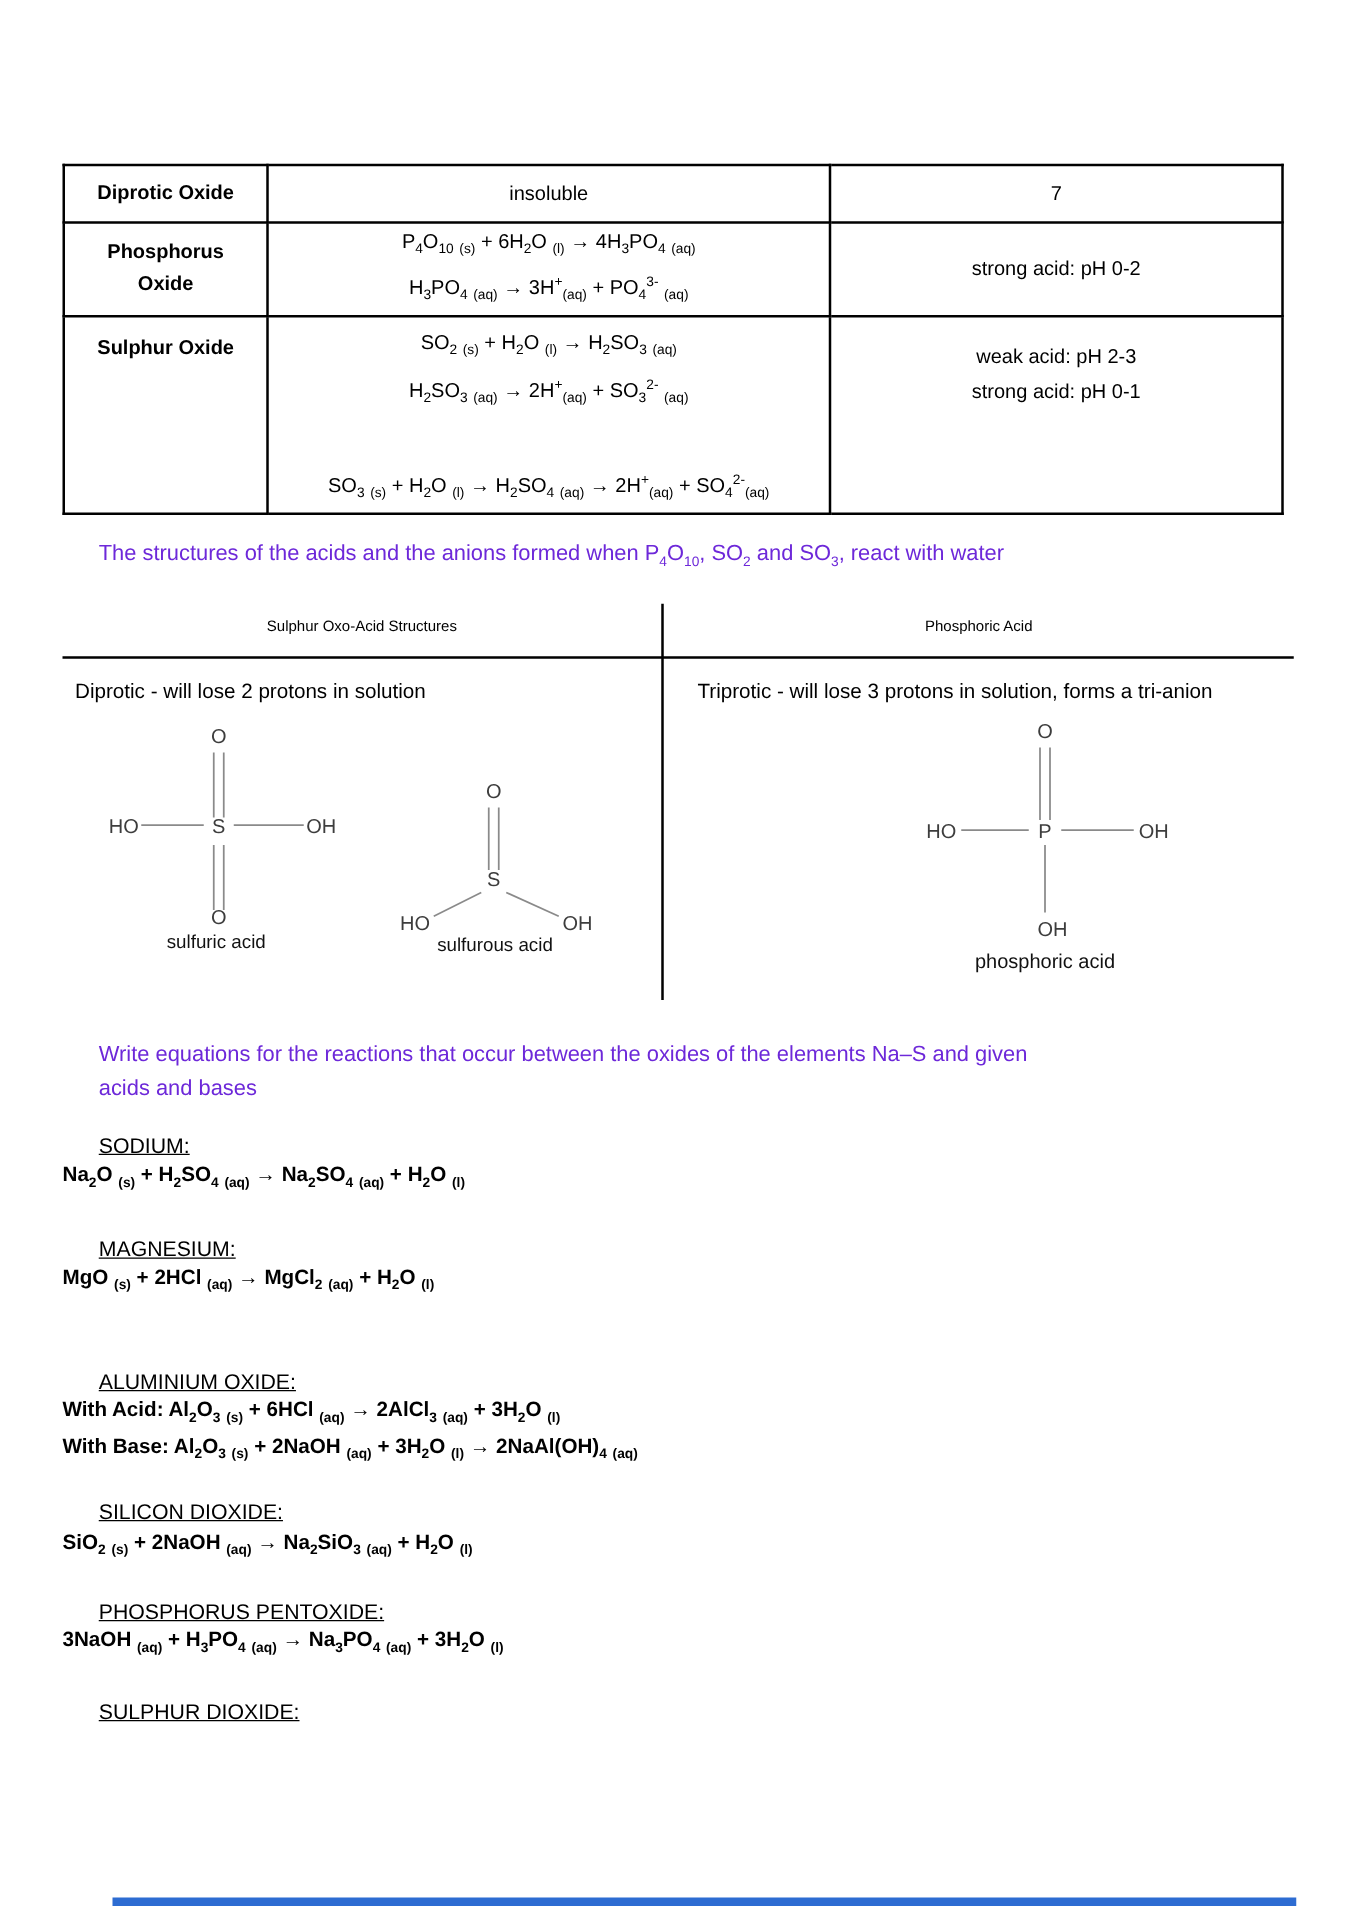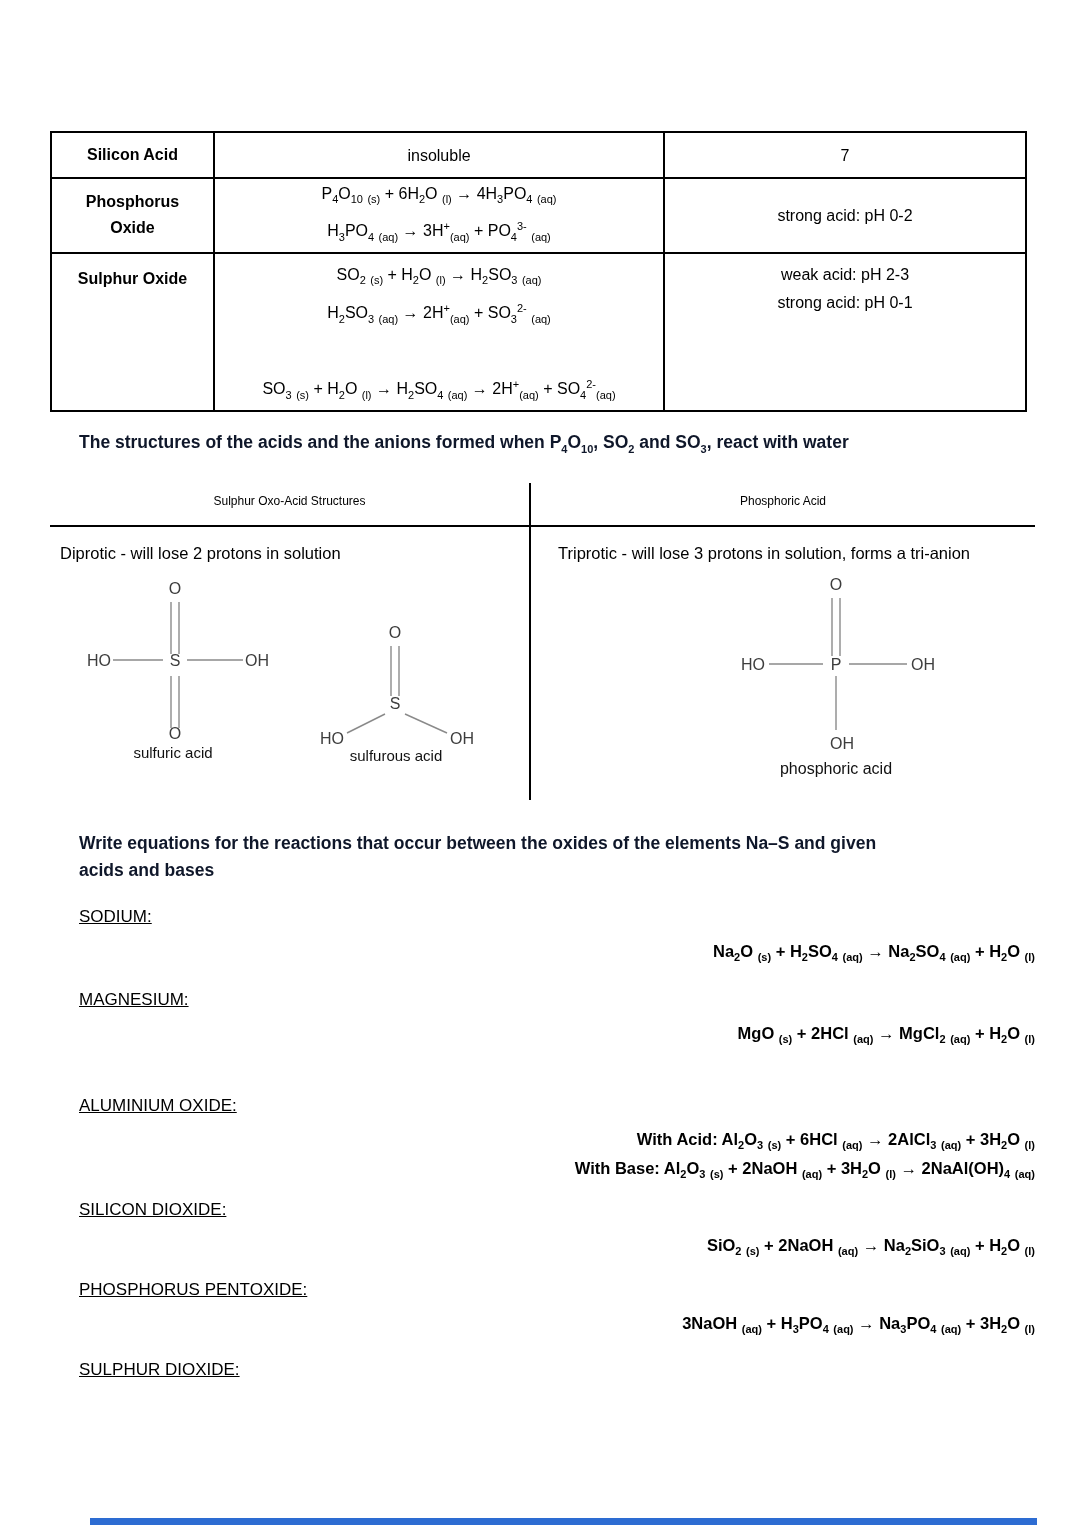--- a/index.html
+++ b/index.html
@@ -12,29 +12,29 @@
     position:absolute; left:50px; top:131px; width:975px;
     border-collapse:collapse; table-layout:fixed;
   }
   table.oxide-table td { border:2px solid #000; font-size:16px; vertical-align:middle; }
   td.name-cell  { font-weight:bold; text-align:center; line-height:26px; }
   td.eq-cell    { text-align:center; line-height:27px; }
   td.ph-cell    { text-align:center; line-height:27px; }
   tr.row-3 td   { vertical-align:top; }
   tr.row-3 td.name-cell { padding-top:12px; }
   tr.row-3 td.eq-cell   { padding-top:7px;  line-height:28px; }
-  tr.row-3 td.ph-cell   { padding-top:7px;  line-height:28px;margin-left:44px; }
+  tr.row-3 td.ph-cell   { padding-top:18px;  line-height:28px;margin-left:44px; }
   .eq-line { white-space:nowrap; }
   .eq-line.gap-above { margin-top:38px; }
   sub { font-size:11px; }
   sup { font-size:11px; }
   
   .blue-heading {
-    position:absolute; left:79px; font-weight:bold; font-size:17.5px;
-    line-height:27px; color:#0f172a;
+    position:absolute; left:79px; font-weight:normal; font-size:17.5px;
+    line-height:27px; color:#6d28d9;
   }
   #heading1 { top:429px; width:960px; }
   #heading2 { top:830px; width:940px; }
   
   .struct-header { position:absolute; top:494px; text-align:center; font-weight:normal; font-size:12px; }
   #struct-left-header  { left:50px;  width:479px; }
   #struct-right-header { left:531px; width:504px; }
   #struct-hrule { position:absolute; left:50px; top:525px; width:985px; height:2px; background:#000; }
   #struct-vrule { position:absolute; left:529px; top:483px; width:2px; height:317px; background:#000; }
   .struct-note { position:absolute; top:540px; font-size:16.5px; line-height:26px; }
@@ -43,40 +43,40 @@
   .molecule { position:absolute; }
   .molecule text { font-family:"Liberation Sans", sans-serif; }
   .atom  { font-size:16px; fill:#3d3d3d; }
   .mol-label { font-size:15px; fill:#111; }
   .bond  { stroke:#8a8a8a; stroke-width:1.4; }
   
   .section-title {
     position:absolute; left:79px; font-size:17px; text-decoration:underline; line-height:21px;
   }
   .section-eqs {
-    position:absolute; left:50px; width:985px; text-align:right;
-    font-weight:bold; font-size:16.5px; line-height:40px;
+    position:absolute; left:50px; width:985px; text-align:left;
+    font-weight:bold; font-size:16.5px; line-height:18px;
   }
   
   #bottom-bar { position:absolute; left:90px; top:1518px; width:947px; height:7px; background:#2d6cd2; }
 </style>
 </head>
 <body>
 
 <div class="page">
 
   <table class="oxide-table">
     <colgroup>
         <col style="width:163px">
         <col style="width:450px">
         <col style="width:362px">
       </colgroup>
     <tbody>
         <tr class="row-1" style="height:46px">
-      <td class="name-cell">Silicon Acid</td>
+      <td class="name-cell">Diprotic Oxide</td>
       <td class="eq-cell">
         <div class="eq-line">insoluble</div>
       </td>
       <td class="ph-cell">
         <div>7</div>
       </td>
     </tr>
     <tr class="row-2" style="height:70px">
       <td class="name-cell">Phosphorus<br>Oxide</td>
       <td class="eq-cell">

